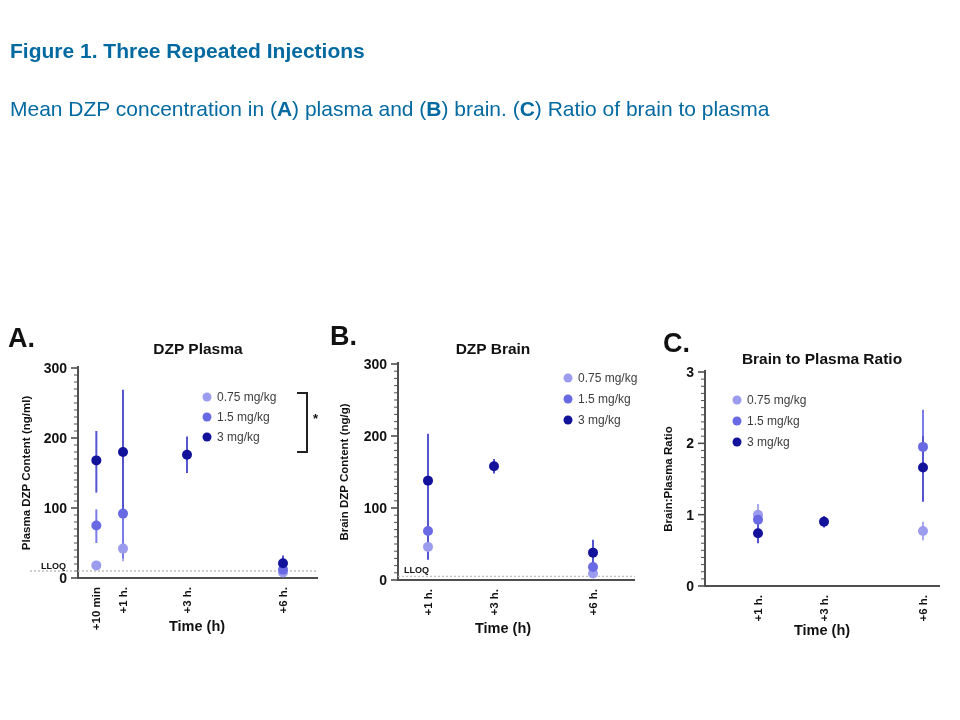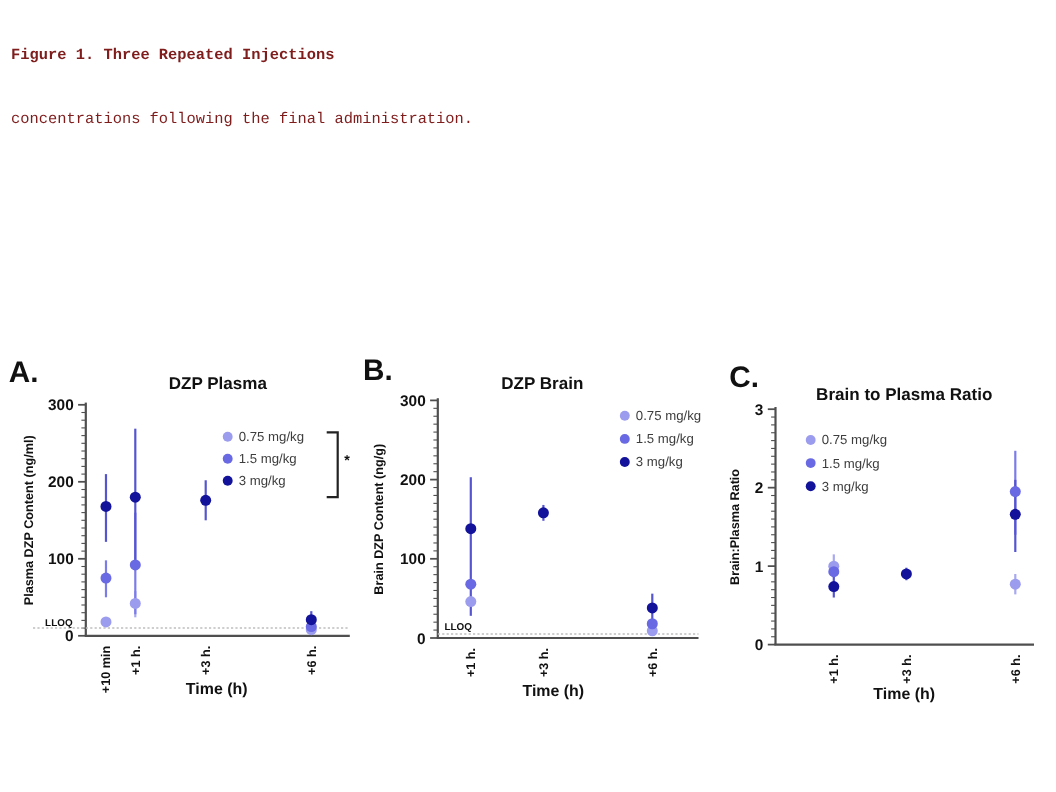--- a/index.html
+++ b/index.html
@@ -1,31 +1,31 @@
 <!DOCTYPE html>
 <html><head>
 <meta charset="utf-8">
 <style>
   html,body{margin:0;padding:0;background:#ffffff;}
   .page{position:relative;width:960px;height:720px;background:#ffffff;overflow:hidden;
         font-family:"Liberation Sans",sans-serif;}
-  .caption{position:absolute;left:10px;top:22px;width:900px;color:#7f1d1d;
-           font-family:Liberation Mono, monospace;font-size:14px;}
+  .caption{position:absolute;left:10px;top:22px;width:900px;color:#0369a1;
+           font-family:Liberation Sans, sans-serif;font-size:21px;}
   .caption .cap-line{height:58px;line-height:58px;white-space:nowrap;}
   .caption .seg-bold{font-weight:bold;}
   .caption .seg-italic{font-style:italic;}
   svg text{font-family:"Liberation Sans",sans-serif;}
 </style>
 </head>
 <body>
 
 <div class="page">
   <div class="caption" id="caption">
       <div class="cap-line"><span class="seg-bold">Figure 1. Three Repeated Injections</span></div>
-      <div class="cap-line"><span>concentrations following the final administration.</span></div>
+      <div class="cap-line"><span>Mean DZP concentration in (</span><span class="seg-bold">A</span><span>) plasma and (</span><span class="seg-bold">B</span><span>) brain. (</span><span class="seg-bold">C</span><span>) Ratio of brain to plasma</span></div>
     </div>
   <svg id="chart-svg" width="960" height="720" viewBox="0 0 960 720">
       <g>
         <text x="8" y="347" font-size="27" font-weight="bold" fill="#111111" text-anchor="start">A.</text>
         <text x="198" y="354" font-size="15.5" font-weight="bold" fill="#111111" text-anchor="middle">DZP Plasma</text>
         <text x="30" y="473" font-size="11.5" font-weight="bold" fill="#111111" text-anchor="middle" transform="rotate(-90,30,473)">Plasma DZP Content (ng/ml)</text>
         <text x="197" y="631" font-size="14.5" font-weight="bold" fill="#111111" text-anchor="middle">Time (h)</text>
         <line x1="78" y1="366" x2="78" y2="578" stroke="#4f4f4f" stroke-width="2"></line>
         <line x1="77" y1="578" x2="318" y2="578" stroke="#4f4f4f" stroke-width="2"></line>
         <line x1="71" y1="578" x2="78" y2="578" stroke="#4f4f4f" stroke-width="1.6"></line>

